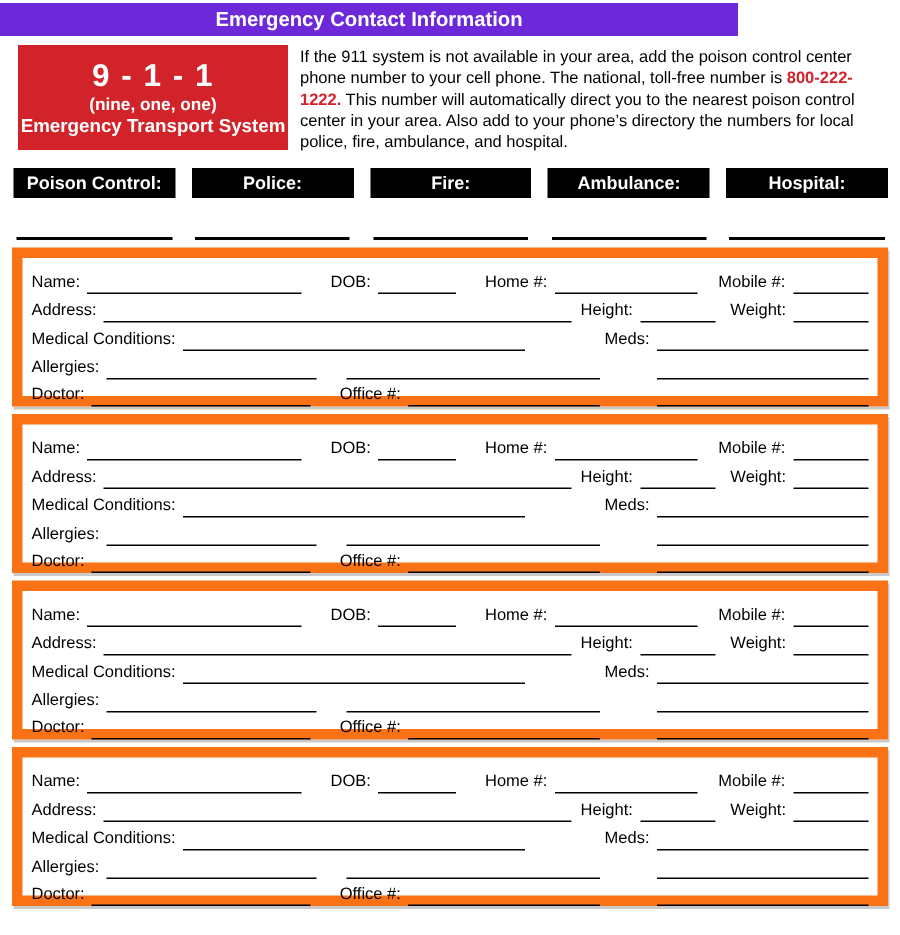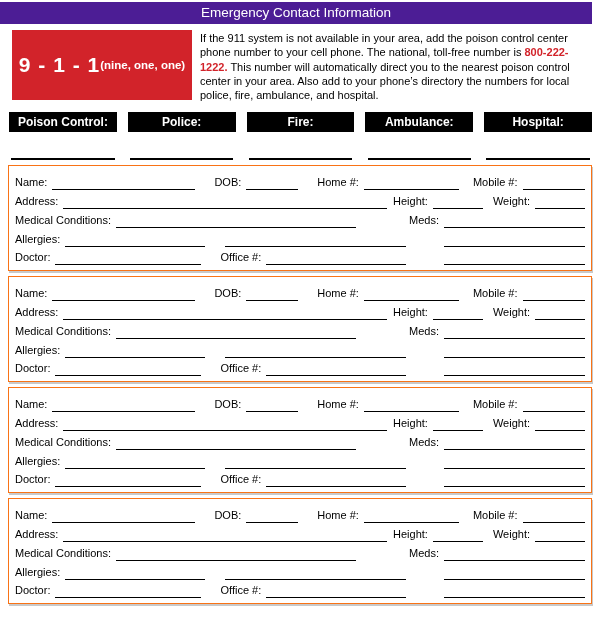--- a/index.html
+++ b/index.html
@@ -3,31 +3,31 @@
 <meta charset="utf-8">
 <style>
   * { margin:0; padding:0; box-sizing:border-box; }
   body { background:#ffffff; font-family:"Liberation Sans", sans-serif; }
   .page {
     width:600px; height:623px; overflow:hidden; background:#ffffff; position:relative;
   }
 
   
   .bar {
-    background:#4c1d95; color:#ffffff; height:22px; line-height:22px;
-    text-align:center; font-weight:normal; font-size:13.5px; width:592px;
+    background:#6d28d9; color:#ffffff; height:22px; line-height:22px;
+    text-align:center; font-weight:bold; font-size:13.5px; width:492px;
   }
   .bar-top { margin-top:2px; }
   .bar-family { margin-top:12px; }
 
   
   .top-row { display:flex; margin:6px 12px 0 12px; }
   .red-box {
     width:180px; height:70px; background:#d2232a; color:#ffffff;
-    display:flex; flex-direction:row; justify-content:center; align-items:center;
+    display:flex; flex-direction:column; justify-content:center; align-items:center;
     text-align:center; flex:none;
   }
   .red-box .num { font-size:21px; font-weight:bold; letter-spacing:1px; line-height:24px; }
   .red-box .sub { font-size:11.5px; font-weight:bold; line-height:14px; }
   .red-box .sys { font-size:12.5px; font-weight:bold; line-height:15px; }
   .intro {
     flex:1; margin-left:8px; font-size:11px; line-height:14.3px; color:#000000;
     padding-top:1px;
   }
   .intro .phone { color:#d2232a; font-weight:bold; }
@@ -41,21 +41,21 @@
     flex:1; background:#000000; color:#ffffff; height:20px; line-height:20px;
     text-align:center; font-weight:bold; font-size:12px;
   }
   .blanks-row { margin-top:26px; }
   .blank-cell { flex:1; display:flex; justify-content:center; }
   .blank-cell .line { width:96%; border-bottom:2px solid #000000; height:2px; }
 
   
   .member-box {
     margin:5px 8px 0 8px; height:106px;
-    border:1px solid #f97316; background:#ffffff;
+    border:7px solid #f97316; background:#ffffff;
     box-shadow:1px 2px 0 #c9c9c9;
     padding:5px 6px 0 6px;
     font-size:11px; color:#000000;
   }
   .row { display:flex; align-items:flex-end; height:18.8px; }
   .lbl { white-space:nowrap; padding-right:5px; line-height:15px; }
   .bl { border-bottom:1.5px solid #000000; height:13px; display:inline-block; }
   .fill { flex:1; }
   .w143 { width:143px; } .w52 { width:52px; } .w95 { width:95px; }
   .w50 { width:50px; } .w140 { width:140px; } .w141 { width:141px; } .w146 { width:146px; }
@@ -69,20 +69,21 @@
 <div class="page">
 
   <div class="bar bar-top">
     <span>Emergency Contact Information</span>
   </div>
 
   <div class="top-row">
     <div class="red-box">
       <div class="num">9 - 1 - 1</div>
       <div class="sub">(nine, one, one)</div>
+      <div class="sys">Emergency Transport System</div>
     </div>
     <p class="intro"><span>If the 911 system is not available in your area, add the poison control center phone number to your cell phone. The national, toll-free number is </span><span class="phone">800-222-1222.</span><span> This number will automatically direct you to the nearest poison control center in your area. Also add to your phone’s directory the numbers for local police, fire, ambulance, and hospital.</span></p>
   </div>
 
   <div class="labels-row">
     <div class="label-box">Poison Control:</div>
     <div class="label-box">Police:</div>
     <div class="label-box">Fire:</div>
     <div class="label-box">Ambulance:</div>
     <div class="label-box">Hospital:</div>

